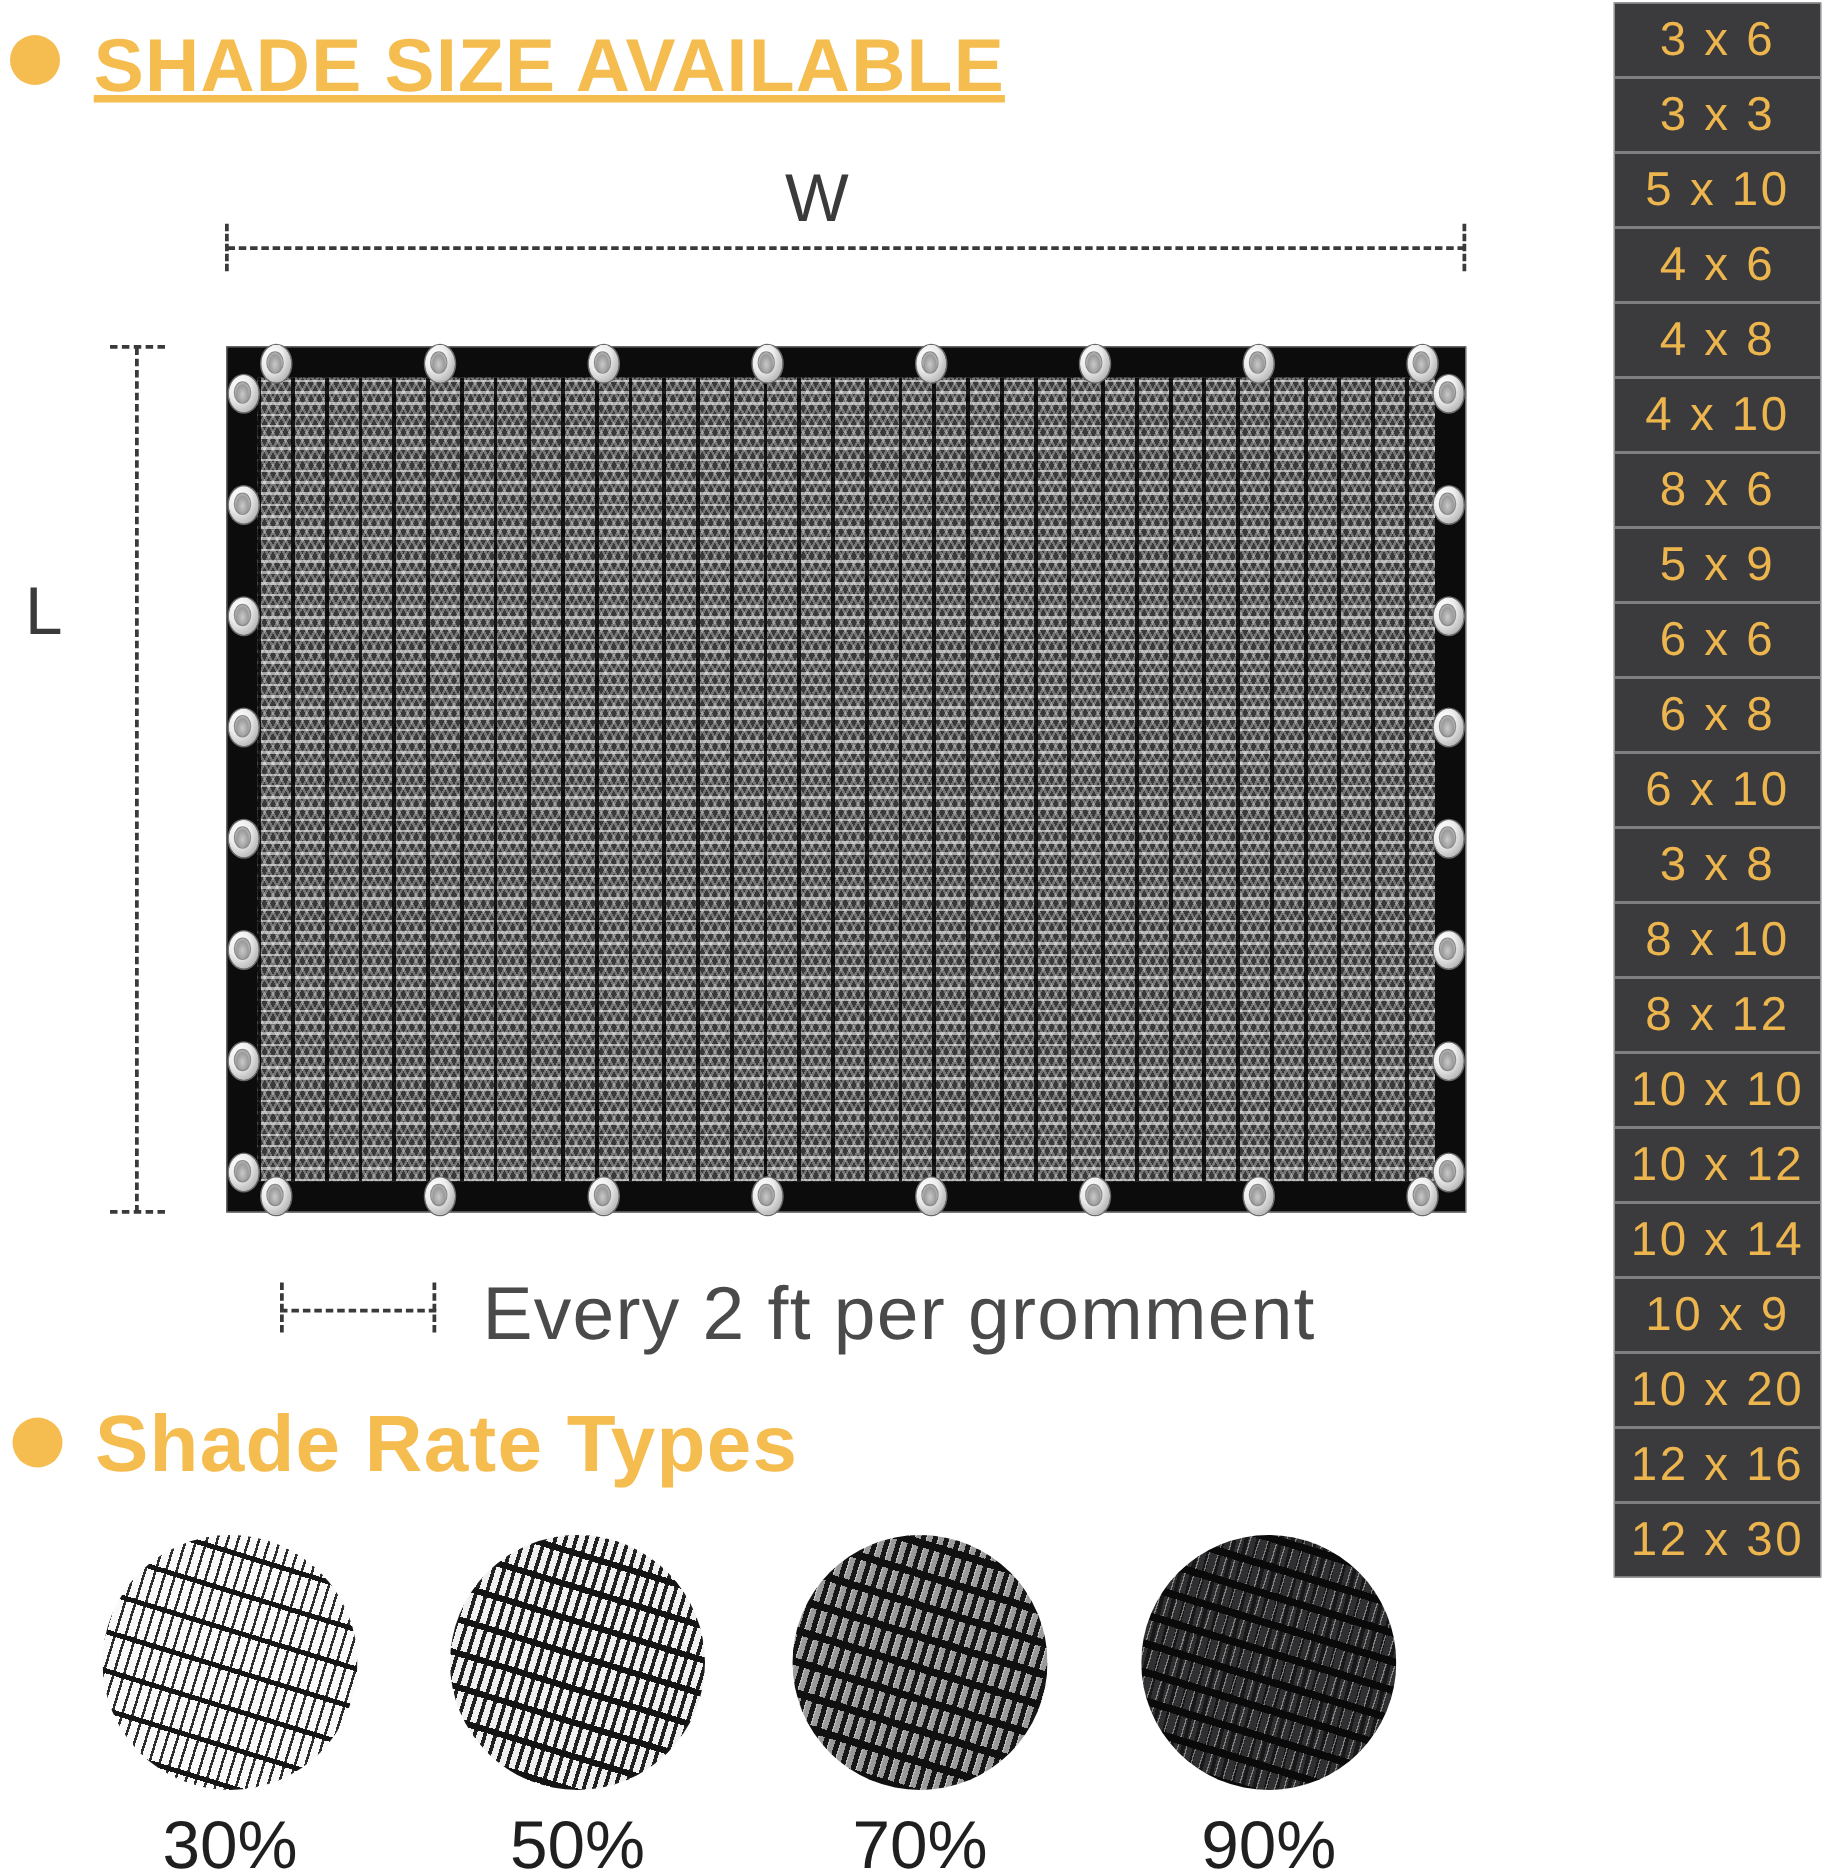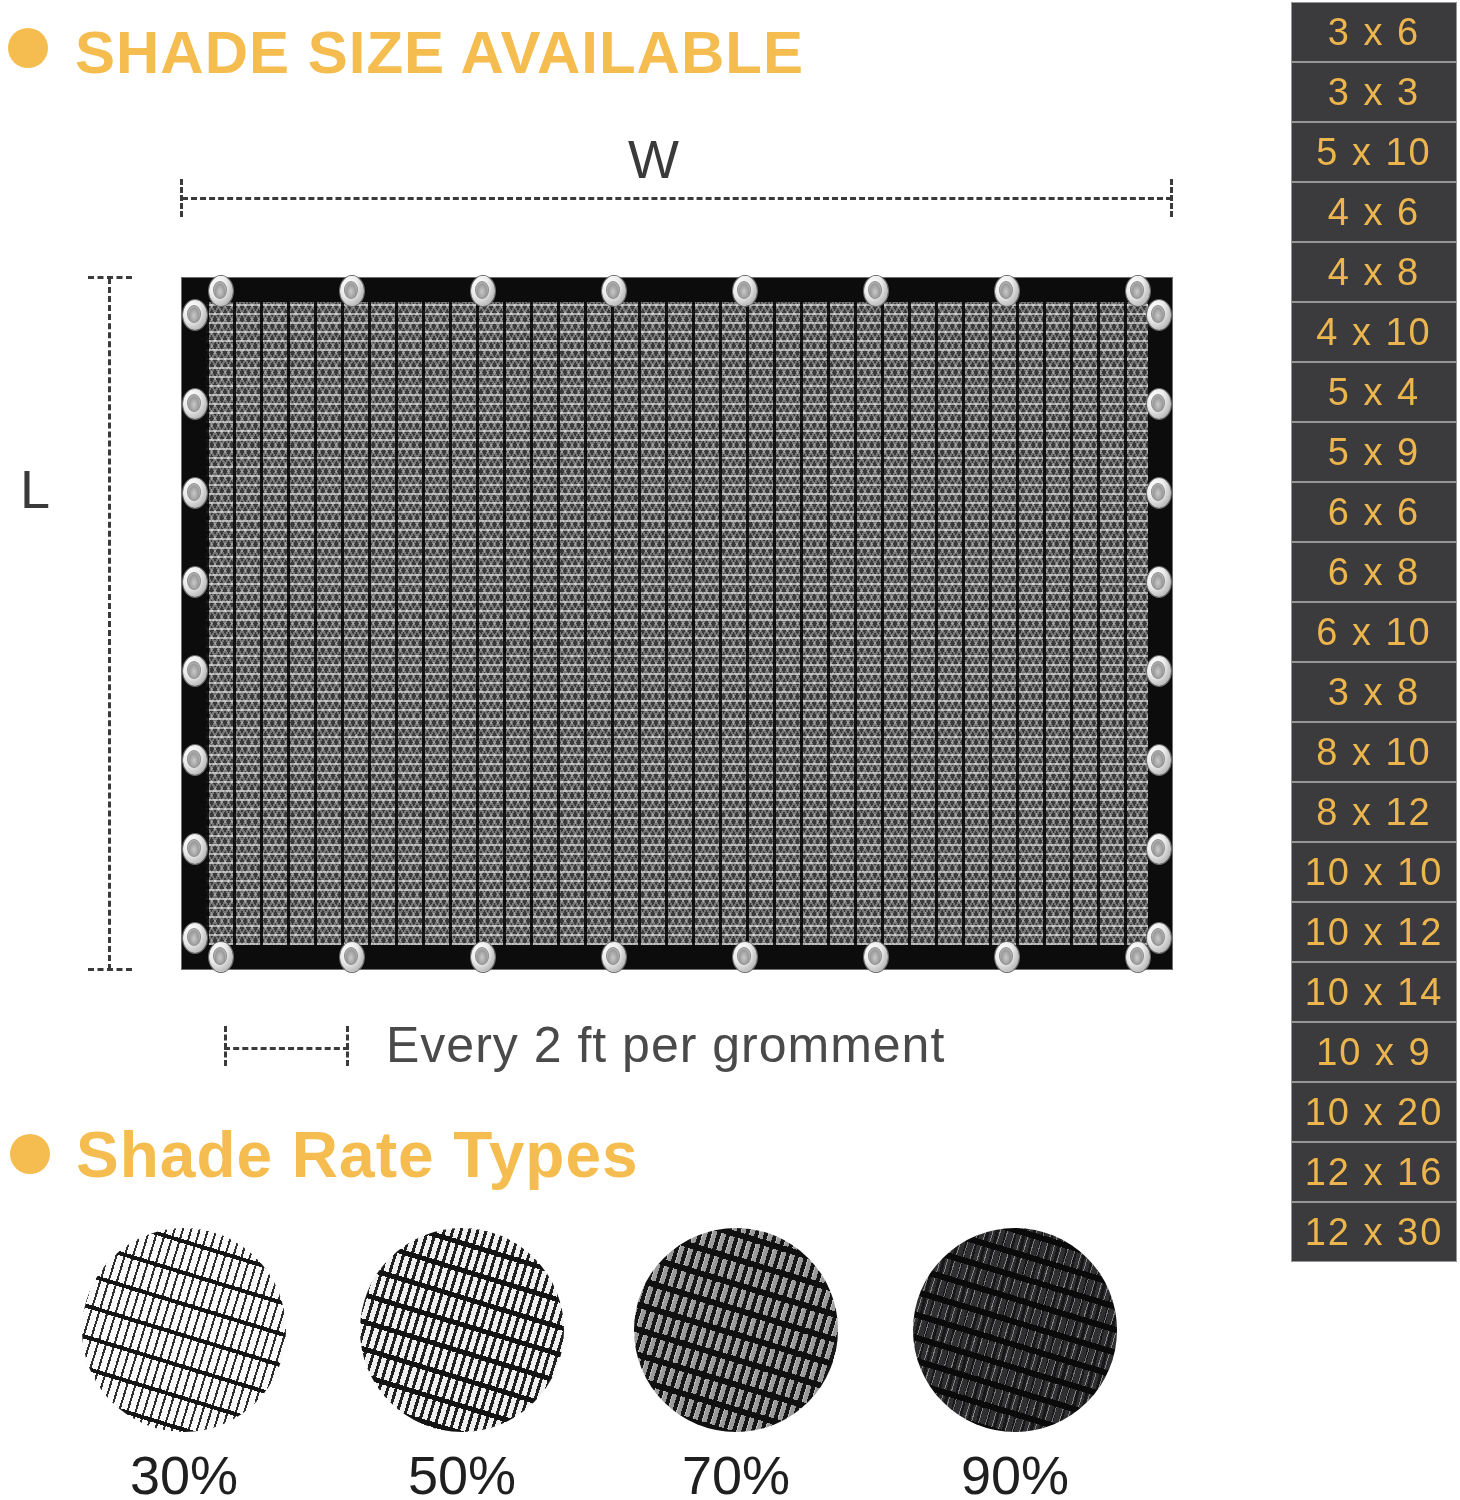--- a/index.html
+++ b/index.html
@@ -7,21 +7,21 @@
     position:relative;width:1460px;height:1500px;overflow:hidden;
     font-family:"Liberation Sans", sans-serif;background:#ffffff;
   }
 
   
   .bullet{position:absolute;border-radius:50%;background:#F5BD4F;}
   .bullet.b1{left:8px;top:28px;width:40px;height:40px;}
   .bullet.b2{left:10px;top:1134px;width:40px;height:40px;}
   .h-title{
     position:absolute;left:75px;top:18px;color:#F5BD4F;
-    font-size:60px;font-weight:bold;letter-spacing:1px;white-space:nowrap;
+    font-size:60px;font-weight:bold;letter-spacing:1px;white-space:nowrap;text-decoration:underline;
   }
   .h-rate{
     position:absolute;left:76px;top:1118px;color:#F5BD4F;
     font-size:64px;font-weight:bold;letter-spacing:1px;white-space:nowrap;
   }
 
   
   .dim{position:absolute;border-color:#3a3a3a;}
   .dim.h{border-top:3px dashed #3a3a3a;height:0;}
   .dim.v{border-left:3px dashed #3a3a3a;width:0;}
@@ -48,21 +48,21 @@
   }
   .grommet::after{
     content:"";position:absolute;left:4px;top:5px;width:14px;height:18px;border-radius:50%;
     background:radial-gradient(ellipse at 50% 60%, #c9c9c9 0%, #9a9a9a 55%, #e8e8e8 100%);
     border:1px solid #8b8b8b;box-sizing:border-box;
   }
 
   
   .note-text{
     position:absolute;left:386px;top:1016px;color:#4a4a4a;
-    font-size:50px;letter-spacing:1px;white-space:nowrap;
+    font-size:60px;letter-spacing:1px;white-space:nowrap;
   }
 
   
   .rate-group{position:absolute;top:1228px;width:204px;text-align:center;}
   .rate-circle{width:204px;height:204px;border-radius:50%;display:inline-block;}
   .rate-30{
     background-color:#fafafa;
     background-image:
       repeating-linear-gradient(17deg, #161616 0 4px, transparent 4px 30px),
       repeating-linear-gradient(107deg, rgba(10,10,10,0.85) 0 2px, transparent 2px 8px);
@@ -178,21 +178,21 @@
     <div class="rate-label">90%</div>
   </div>
 
   <div class="size-list">
       <div class="size-badge">3 x 6</div>
       <div class="size-badge">3 x 3</div>
       <div class="size-badge">5 x 10</div>
       <div class="size-badge">4 x 6</div>
       <div class="size-badge">4 x 8</div>
       <div class="size-badge">4 x 10</div>
-      <div class="size-badge">5 x 4</div>
+      <div class="size-badge">8 x 6</div>
       <div class="size-badge">5 x 9</div>
       <div class="size-badge">6 x 6</div>
       <div class="size-badge">6 x 8</div>
       <div class="size-badge">6 x 10</div>
       <div class="size-badge">3 x 8</div>
       <div class="size-badge">8 x 10</div>
       <div class="size-badge">8 x 12</div>
       <div class="size-badge">10 x 10</div>
       <div class="size-badge">10 x 12</div>
       <div class="size-badge">10 x 14</div>

